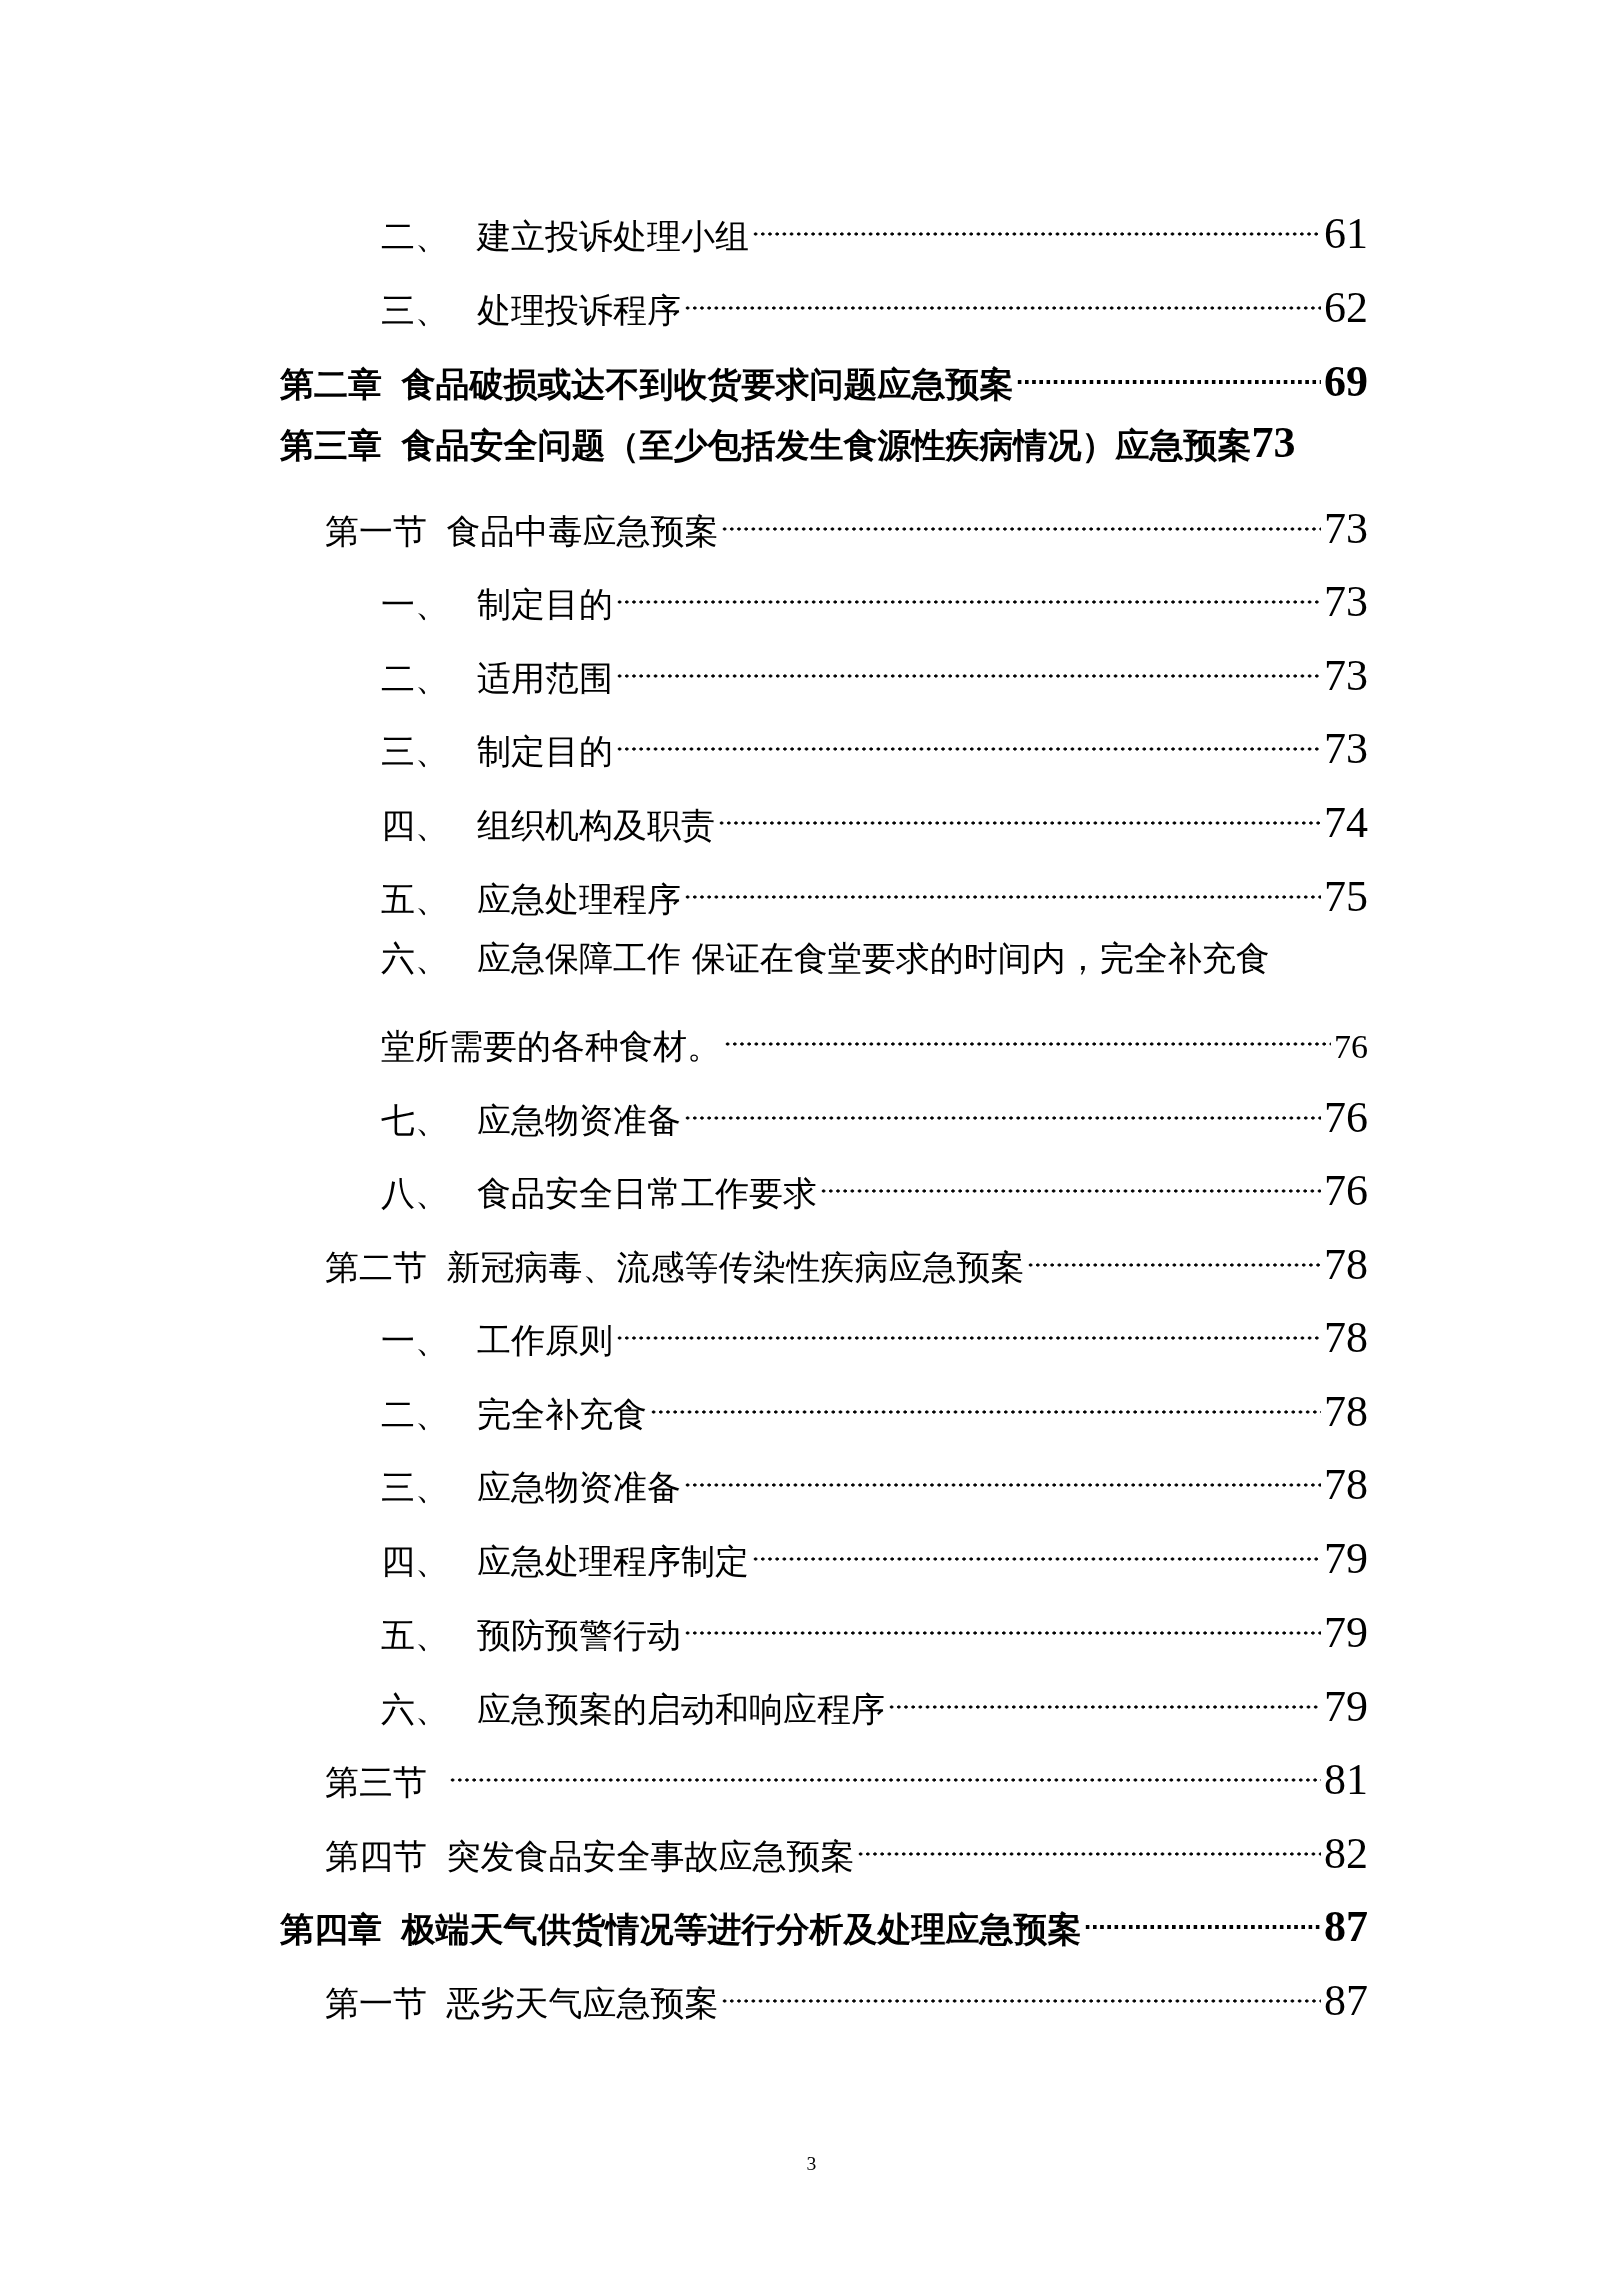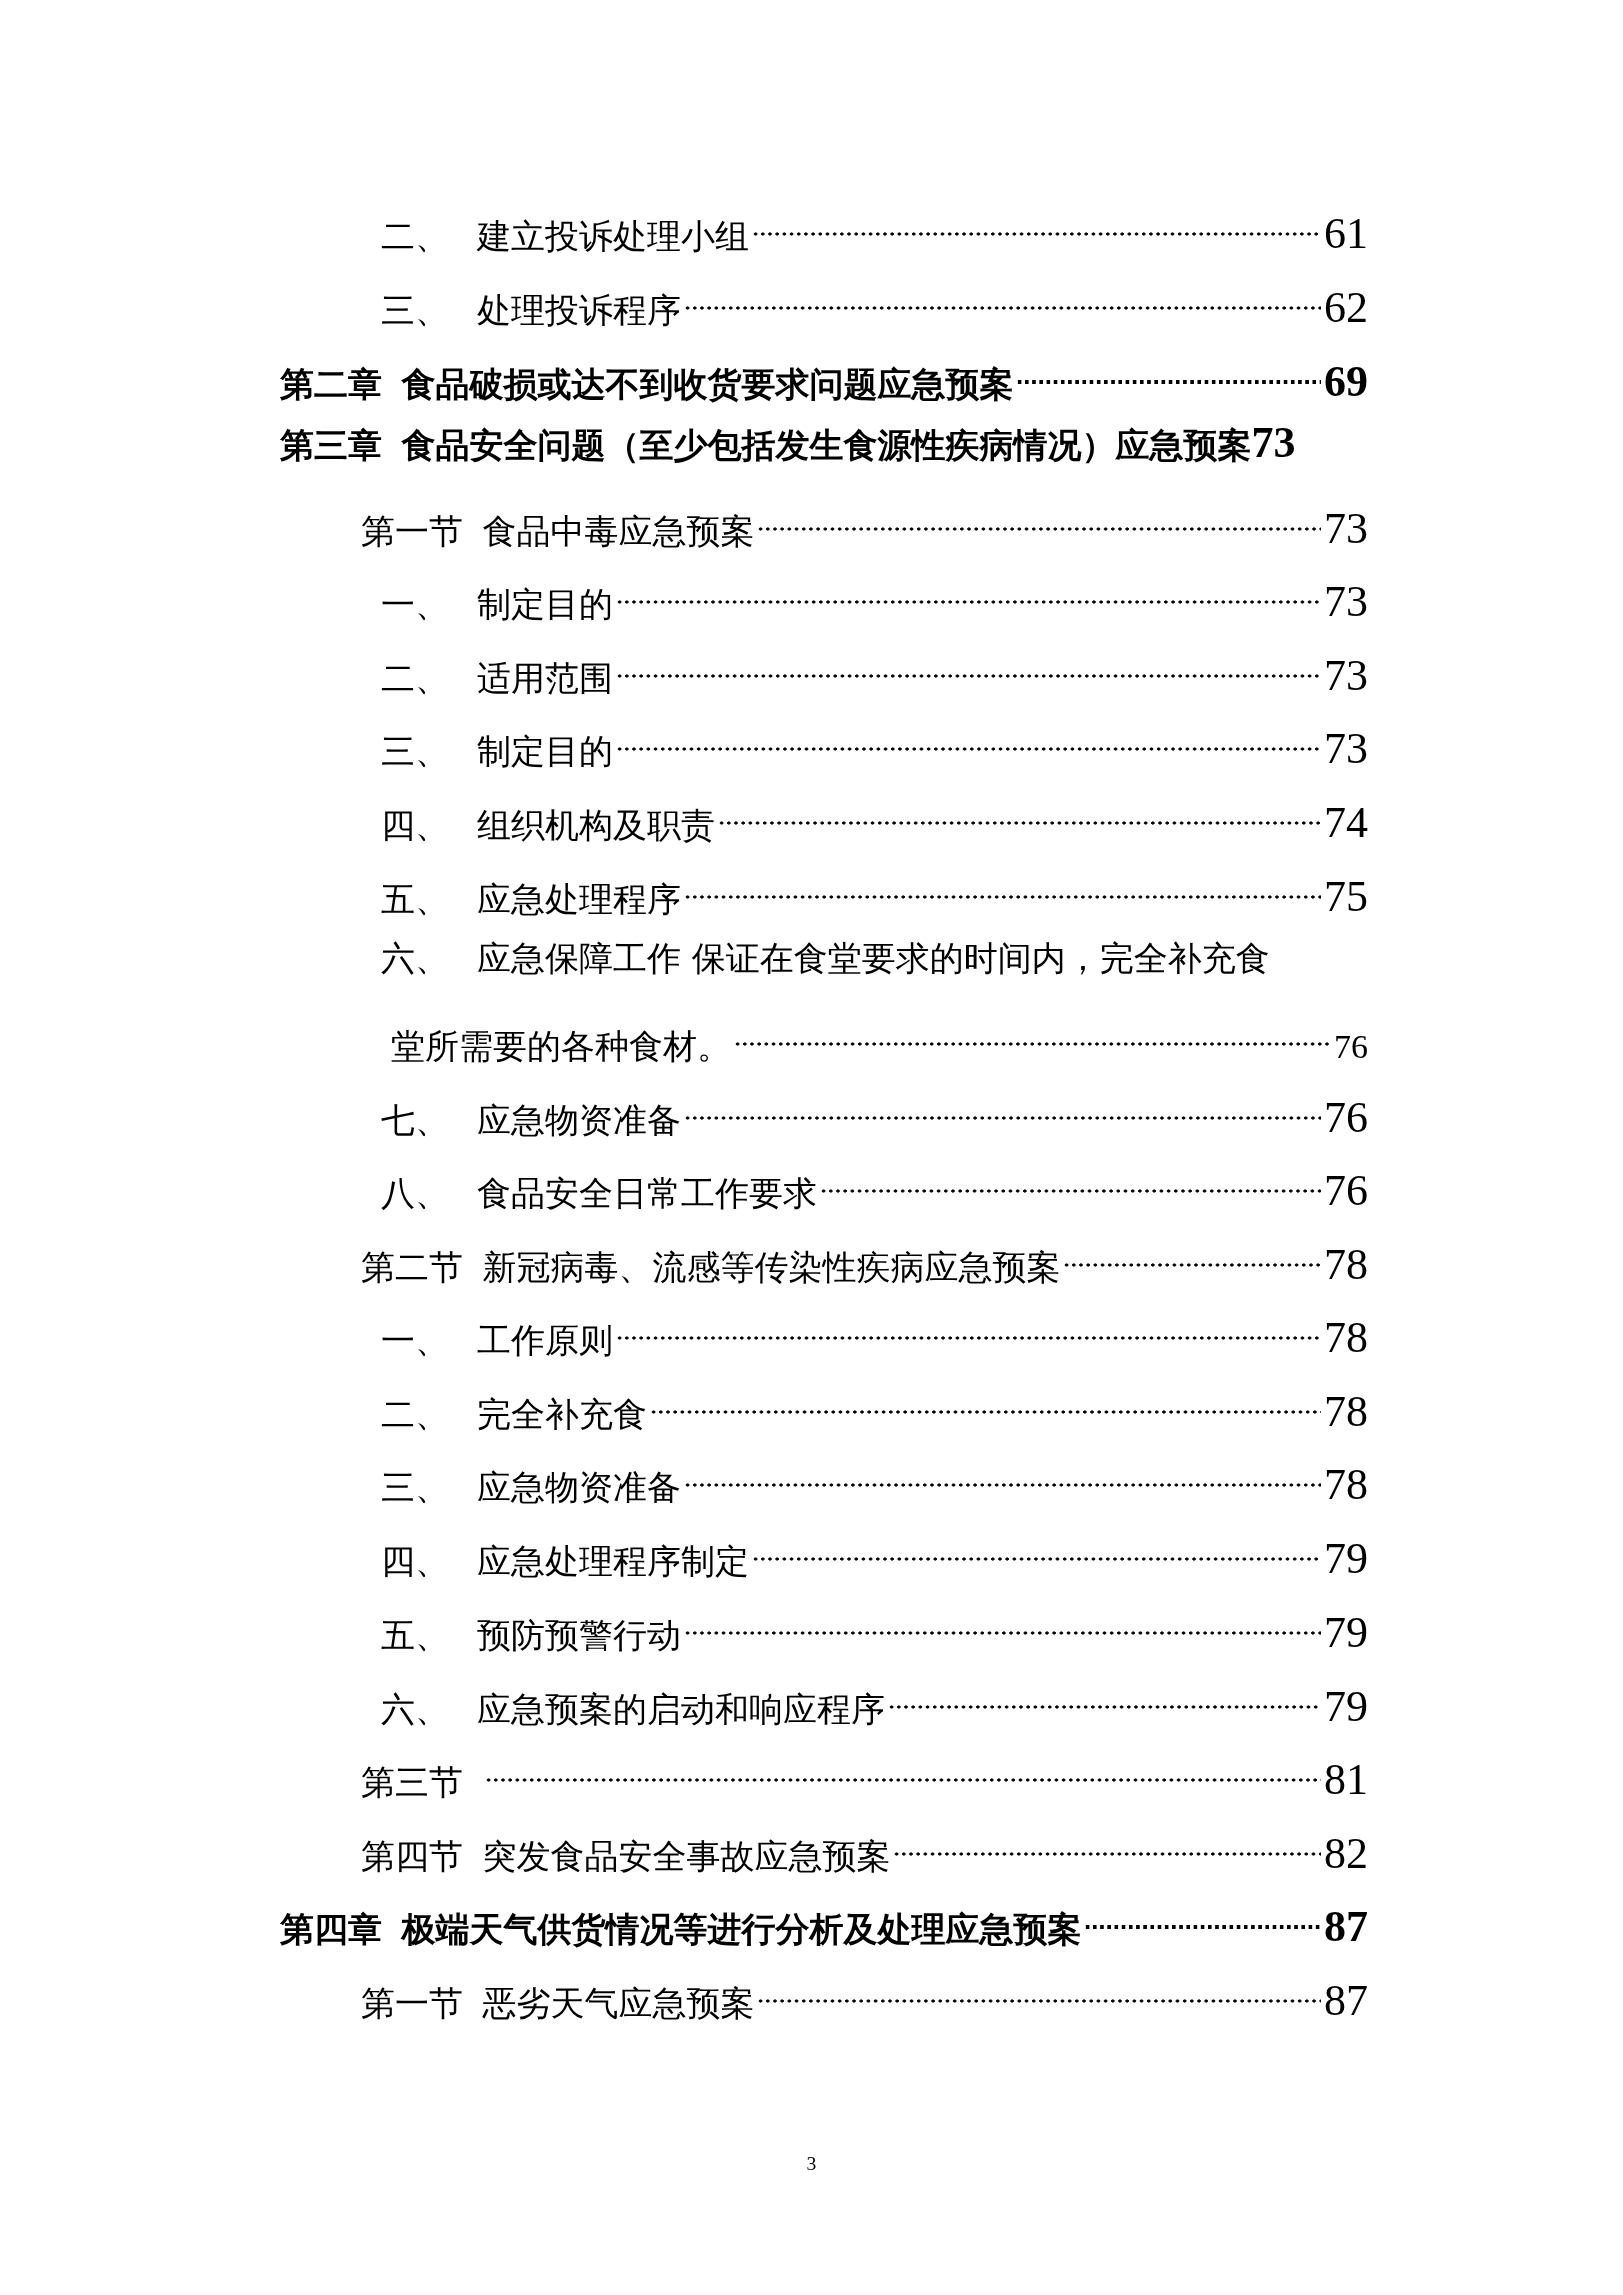--- a/index.html
+++ b/index.html
@@ -2,34 +2,34 @@
 <html style="font-size:10.5px"><head>
 <meta charset="utf-8">
 <style>
   html, body { margin:0; padding:0; background:#ffffff; }
   body { width:1623px; height:2295px; position:relative; overflow:hidden;
          font-family:"DejaVu Serif","Liberation Serif",serif; color:#000; }
   .toc { position:absolute; left:0; top:0; width:1623px; }
   .row { position:absolute; display:flex; align-items:baseline; height:52px;
          font-size:34px; line-height:52px; white-space:nowrap; right:255px; }
   .row.chapter { left:268px; font-weight:bold;margin-left:12px; }
-  .row.section { left:325px;margin-left:36px; }
+  .row.section { left:325px; }
   .row.item { left:381px; }
   .row .num { display:inline-block; }
   .row.item .num { width:96px; }
   .row.chapter .num, .row.section .num { margin-right:19.6px; }
   .row .title { display:inline-block; }
   .row .leader { flex:1; overflow:hidden; margin:0 2.6px; position:relative; height:52px; }
   .row .leader::before { content:""; position:absolute; left:0; right:0; bottom:11.8px; height:3.9px;
          background-image:radial-gradient(circle, #000 1.4px, transparent 1.7px);
          background-size:7.2px 3.9px; background-repeat:repeat-x; }
   .row.chapter .leader::before { background-image:radial-gradient(circle, #000 2px, transparent 2.2px); }
   .row .page { display:inline-block; font-family:"Liberation Serif","DejaVu Serif",serif; font-size:44px; }
   .cont { position:absolute; left:381px; right:255px; height:52px; font-size:34px; line-height:52px;
-          white-space:nowrap; display:flex; align-items:baseline;margin-left:10px; }
+          white-space:nowrap; display:flex; align-items:baseline; }
   .cont .title { }
   .cont .leader { flex:1; position:relative; height:52px; margin:0 2.6px; }
   .cont .leader::before { content:""; position:absolute; left:0; right:0; bottom:11.8px; height:3.9px;
          background-image:radial-gradient(circle, #000 1.4px, transparent 1.7px);
          background-size:7.2px 3.9px; background-repeat:repeat-x; }
   .cont .page { font-family:"Liberation Serif","DejaVu Serif",serif; }
   .pageno { position:absolute; left:0; width:1623px; top:2153px; text-align:center;
             font-size:19.6px; font-family:"Liberation Serif",serif; }
 </style>
 </head>

